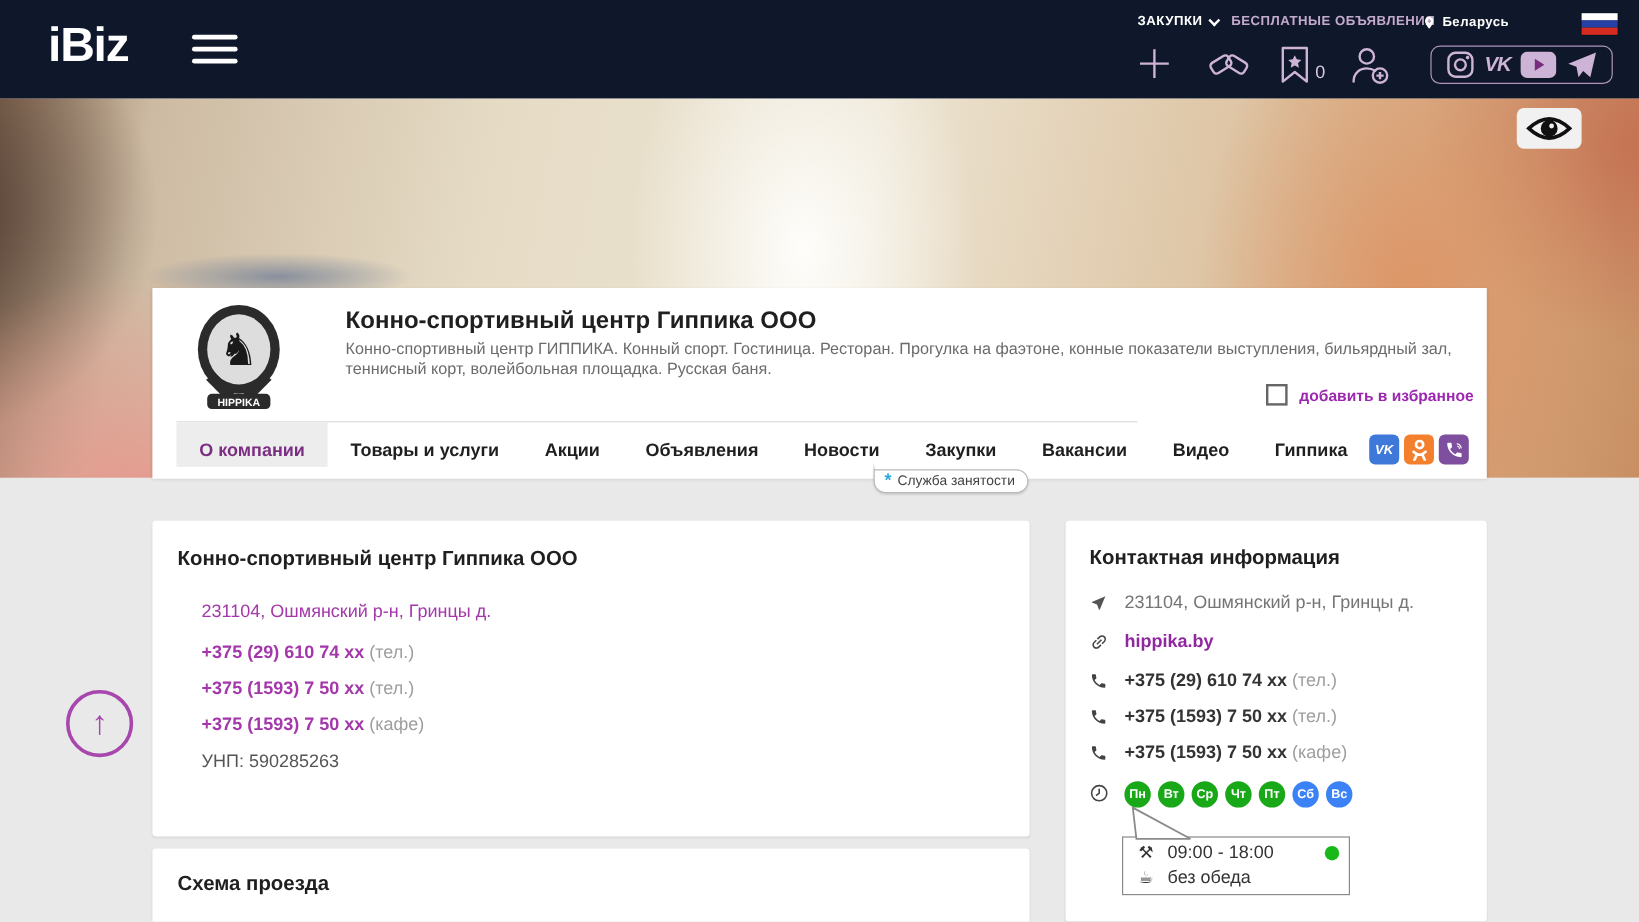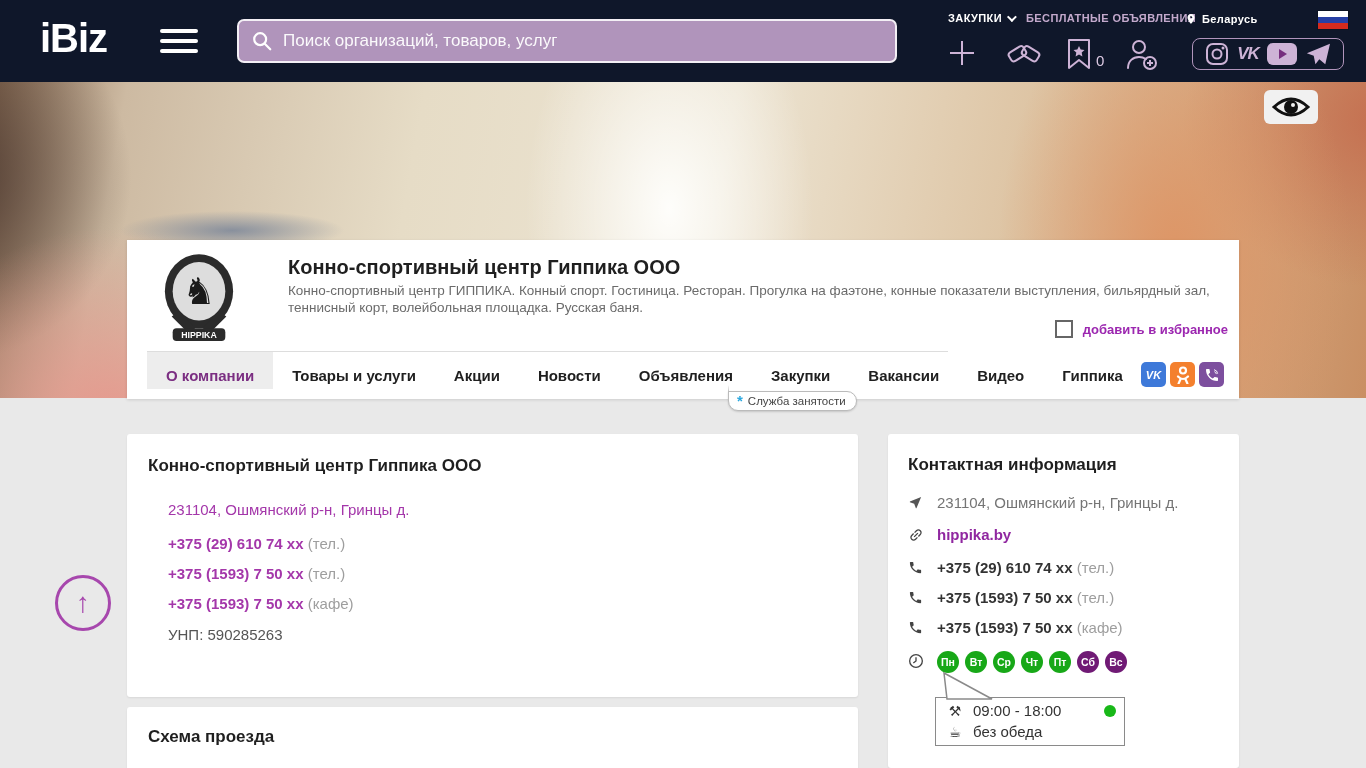--- a/index.html
+++ b/index.html
@@ -101,21 +101,21 @@
   .crow .cicon { width:17px; flex:0 0 17px; margin-right:12px; margin-top:1px; display:flex; }
   .crow .ctext { font-size:15px; color:#757575; }
   .crow.site .ctext { color:#9027a0; font-weight:bold; cursor:pointer; }
   .crow.phone .ctext .num { color:#333; font-weight:bold; cursor:pointer; }
   .crow.phone .ctext .note { color:#9e9e9e; }
   .crow.phone { margin-bottom:13px; }
   #days-row { display:flex; gap:6px; margin-top:2px; }
   .day { width:22px; height:22px; border-radius:50%; color:#fff; font-size:10.5px; font-weight:bold;
      display:flex; align-items:center; justify-content:center; cursor:pointer; }
   .day.open { background:#18a818; }
-  .day.closed { background:#701a75;text-align:center; }
+  .day.closed { background:#3b82f6;text-align:center; }
   
   #hours-box { position:absolute; left:47px; top:263px; width:190px; height:49px; background:#fff;
      border:1.5px solid #8a8a8a; z-index:2; padding:2px 8px 2px 10px; }
   .hrow { display:flex; align-items:center; height:21px; gap:9px; font-size:15px; color:#333; }
   .hrow .hico { font-size:14px; color:#333; width:18px; text-align:center; }
   #open-dot { width:12px; height:12px; border-radius:50%; background:#18b818; margin-left:auto; }
   #hours-pointer { position:absolute; left:44px; top:238px; z-index:3; }
 
   
 </style>
@@ -125,27 +125,20 @@
 <div id="stage">
 
   <div id="header">
     <div id="logo">iBiz</div>
     <div id="burger">
         <span></span>
         <span></span>
         <span></span>
       </div>
 
-    <div id="searchwrap">
-      <svg width="22" height="22" viewBox="0 0 24 24">
-        <circle cx="10" cy="10" r="6.5" fill="none" stroke="#fff" stroke-width="2.4"></circle>
-        <line x1="15" y1="15" x2="21" y2="21" stroke="#fff" stroke-width="2.4" stroke-linecap="round"></line>
-      </svg>
-      <input type="text" placeholder="Поиск организаций, товаров, услуг" style="">
-    </div>
 
     <div class="topnav" id="nav-zakupki">
       <span>ЗАКУПКИ</span>
       <span class="chev"></span>
     </div>
     <div class="topnav" id="nav-free">
       <span>БЕСПЛАТНЫЕ ОБЪЯВЛЕНИЯ</span>
     </div>
     <div class="topnav" id="nav-country">
       <svg width="12" height="14" viewBox="0 0 24 24">
@@ -229,22 +222,22 @@
     <div id="fav-row">
       <div id="fav-box"></div>
       <div id="fav-label">добавить в избранное</div>
     </div>
     <div id="tab-divider"></div>
     <div id="tabs">
 
     <div class="tab active">О компании</div>
         <div class="tab">Товары и услуги</div>
         <div class="tab">Акции</div>
+        <div class="tab">Объявления</div>
         <div class="tab">Новости</div>
-        <div class="tab">Объявления</div>
         <div class="tab">Закупки</div>
         <div class="tab">Вакансии</div>
         <div class="tab">Видео</div>
         <div class="tab">Гиппика</div>
       </div>
     <div id="card-social">
       <div class="sbtn vk">VK</div>
       <div class="sbtn ok">
         <svg width="16" height="18" viewBox="0 0 16 18">
             <circle cx="8" cy="4.5" r="3" fill="none" stroke="#fff" stroke-width="2.2"></circle>

